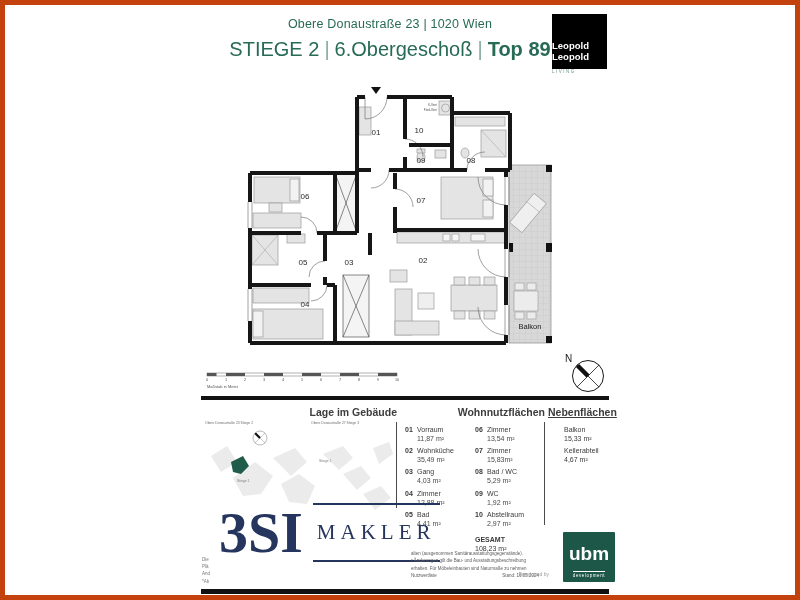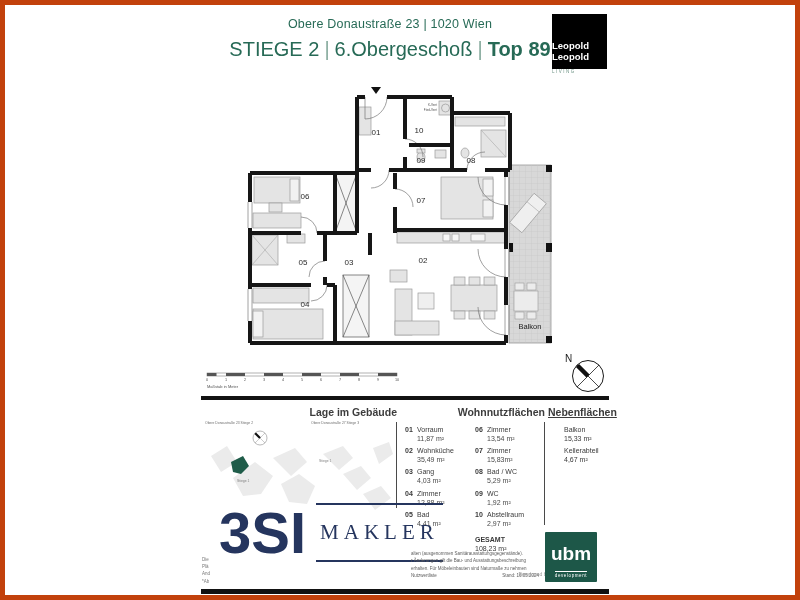--- a/index.html
+++ b/index.html
@@ -40,30 +40,30 @@
   #col2{left:470px;width:70px;}
   .item{margin-bottom:3px;}
   .item .num{display:inline-block;width:12px;font-weight:bold;}
   .item .area{margin-left:12px;color:#4a4a4a;}
   .gesamt{margin-top:7px;}
   .gesamt .glabel{font-weight:bold;}
   .neben-list{position:absolute;left:559px;top:420px;font-size:7px;color:#3a3a3a;line-height:1.3;}
 
   
   .makler{position:absolute;left:214px;top:498px;display:flex;align-items:center;gap:10px;color:#25355e;}
-  .makler .big{font-family:Liberation Sans, sans-serif;font-weight:bold;font-size:58px;line-height:0.95;}
+  .makler .big{font-family:Liberation Serif, serif;font-weight:bold;font-size:58px;line-height:0.95;}
   .makler .wordbox{border-top:2.5px solid #25355e;border-bottom:2.5px solid #25355e;padding:15px 4px;
                    font-family:"Liberation Serif",serif;font-size:21px;letter-spacing:5px;}
 
   
   .disc-left{position:absolute;left:197px;top:551px;font-size:4.5px;color:#777;line-height:1.6;}
   .disc-right{position:absolute;left:406px;top:545px;width:128px;font-size:4.5px;color:#5c5c5c;line-height:1.65;}
   .disc-right .lastline{display:flex;justify-content:space-between;}
   .developed{position:absolute;left:490px;top:566px;width:54px;text-align:right;font-size:5px;color:#9a9a9a;}
-  .ubm{position:absolute;left:540px;top:527px;width:52px;height:50px;background:#1d5748;color:#fff;
+  .ubm{position:absolute;left:558px;top:527px;width:52px;height:50px;background:#1d5748;color:#fff;
        text-align:center;box-sizing:border-box;padding-top:12px;border-radius:1px;}
   .ubm .nm{font-size:19px;font-weight:bold;line-height:1;}
   .ubm .sb{font-size:4.5px;letter-spacing:0.6px;margin-top:2px;border-top:0.5px solid #ffffff;display:inline-block;padding-top:1px;}
 
   svg text{font-family:"Liberation Sans",sans-serif;}
 </style>
 </head>
 <body>
 
 <div id="canvas">

